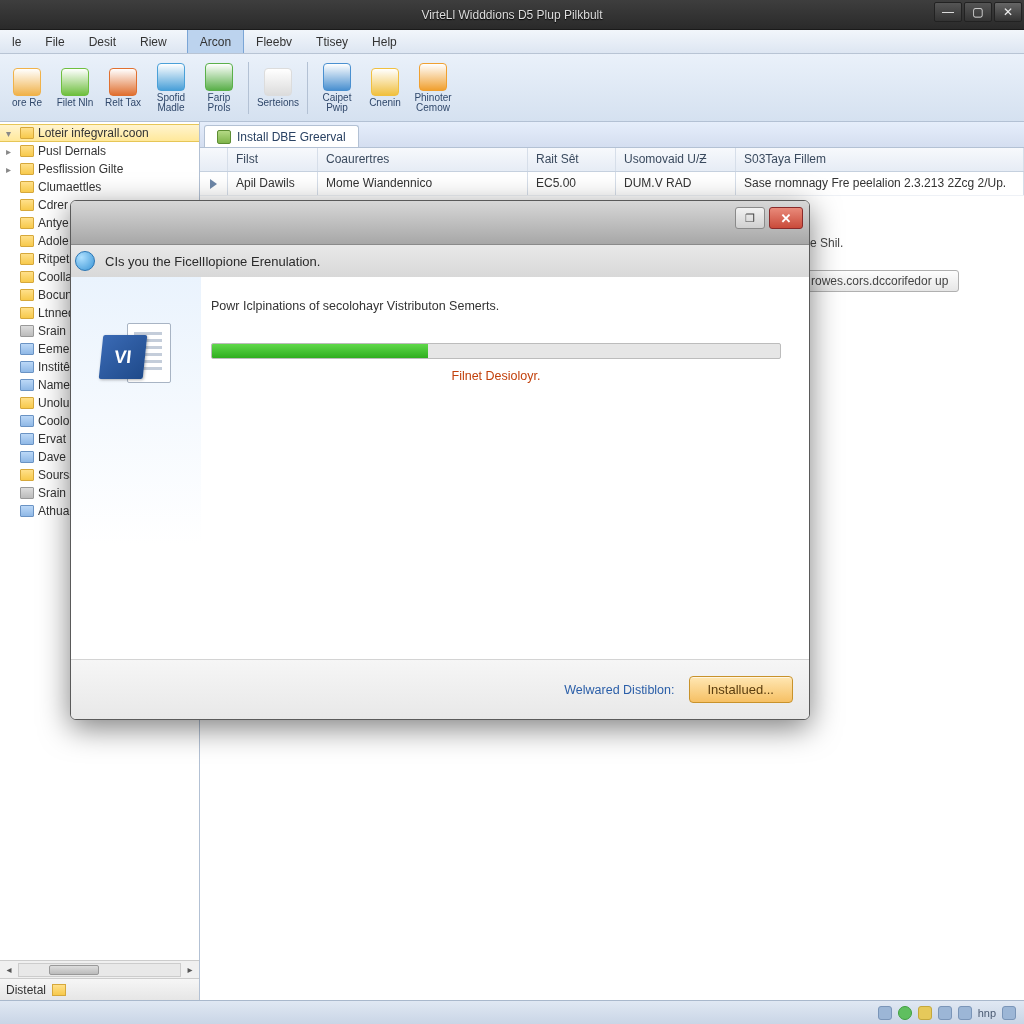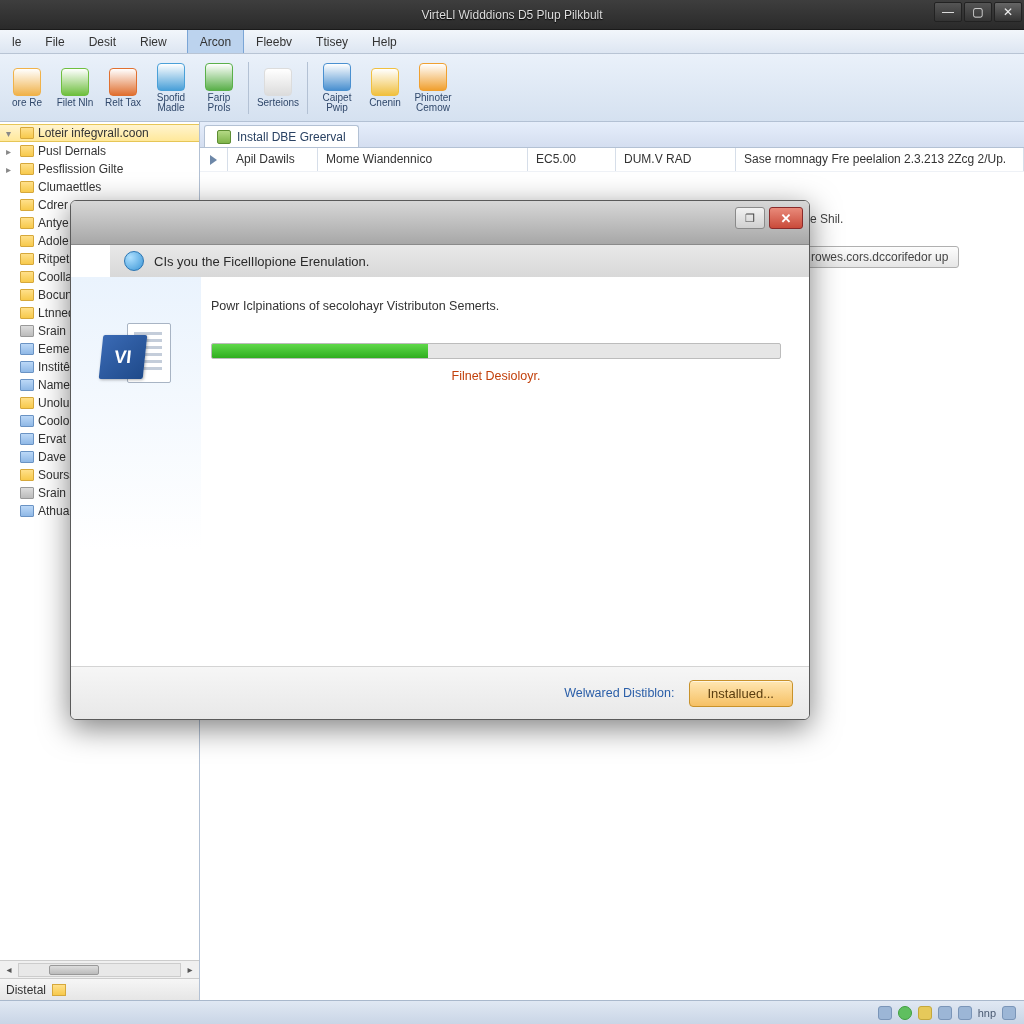--- a/index.html
+++ b/index.html
@@ -105,23 +105,22 @@
 .dlg-titlebar .win-controls { position:absolute; right:6px; top:6px; display:flex; gap:4px; }
 .dlg-min {
   width:30px; height:22px; border:1px solid #8a8a8a; border-radius:3px;
   background:linear-gradient(#f2f2f2,#d0d0d0); display:flex;align-items:center;justify-content:center;font-size:11px;color:#444;
 }
 .dlg-close {
   width:34px; height:22px; border:1px solid #8a2a2a; border-radius:3px;
   background:linear-gradient(#e98a7a,#c94a3a); display:flex;align-items:center;justify-content:center;color:#fff;font-weight:bold;font-size:13px;
 }
 .dlg-instruction {
-  display:flex; align-items:center; gap:10px; padding:6px 14px; font-size:13px; color:#2a2a2a;
+  display:flex; align-items:center; gap:10px; padding:6px 4px; font-size:13px; color:#2a2a2a;
   background:linear-gradient(#e8e8e8,#d8d8d8);
-  margin-left:39px;
 }
 .dlg-instruction .info-icon {
   width:20px;height:20px;border-radius:50%;background:radial-gradient(circle at 30% 30%,#aee0ff,#3a95d6);
   border:1px solid #2a75b3; position:relative;
 }
 .dlg-body { flex:1; display:flex; }
 .dlg-sidebar { width:130px; background:linear-gradient(180deg,#eaf3fd 0%,#ffffff 70%); display:flex; align-items:flex-start; justify-content:center; padding-top:40px; }
 .big-icon {
   width:70px; height:80px; position:relative;
 }
@@ -134,21 +133,21 @@
   border-radius:2px; box-shadow:1px 1px 3px rgba(0,0,0,0.3);
 }
 .dlg-content { flex:1; padding:22px 28px 14px 10px; display:flex; flex-direction:column; }
 .dlg-content h2 { font-size:17px; font-weight:600; color:#1a1a1a; margin-bottom:14px; }
 .dlg-content .sub { font-size:12.5px; color:#333; margin-bottom:30px; }
 .dlg-content .step { font-size:12.5px; color:#333; margin-bottom:8px; }
 .progress { width:100%; height:16px; background:#e6e6e6; border:1px solid #bcbcbc; border-radius:2px; overflow:hidden; }
 .progress .fill { height:100%; width:38%; background:linear-gradient(#5fd84a,#2fae1f); }
 .progress-label { text-align:center; font-size:12.5px; color:#c2410c; margin-top:10px; }
 .dlg-footer {
-  height:53px; border-top:1px solid #d4d4d4; background:linear-gradient(#f6f6f6,#e8e8e8);
+  height:60px; border-top:1px solid #d4d4d4; background:linear-gradient(#f6f6f6,#e8e8e8);
   display:flex; align-items:center; justify-content:flex-end; padding:0 16px; gap:14px;
 }
 .linkish { color:#2a5ea8; font-size:12.5px; cursor:pointer; }
 .btn-primary {
   padding:5px 18px; font-size:13px; border:1px solid #c8922b; border-radius:4px;
   background:linear-gradient(#ffe7b3,#f6c064); color:#5a3d0f; cursor:pointer;
   box-shadow:inset 0 1px 0 rgba(255,255,255,0.6);
 }
 </style>
 </head>
@@ -344,20 +343,28 @@
       </div>
     </div>
 
     <div class="main">
       <div class="tabstrip">
         <div class="tab">
           <div class="ticon-sm"></div>
           <span>Install DBE Greerval</span>
         </div>
       </div>
+      <div class="grid-header" id="ghead">
+          <div class="col c0"></div>
+          <div class="col c1">Filst</div>
+          <div class="col c2">Coaurertres</div>
+          <div class="col c3">Rait Sêt</div>
+          <div class="col c4">Usomovaid U/Ƶ</div>
+          <div class="col c5">S03Taya Fillem</div>
+        </div>
       <div class="grid-row" id="grow">
           <div class="col c0">
             <div class="play-icon"></div>
           </div>
           <div class="col c1">Apil Dawils</div>
           <div class="col c2">Mome Wiandennico</div>
           <div class="col c3">EC5.00</div>
           <div class="col c4">DUM.V RAD</div>
           <div class="col c5">Sase rnomnagy Fre peelalion 2.3.213 2Zcg 2/Up.</div>
         </div>

